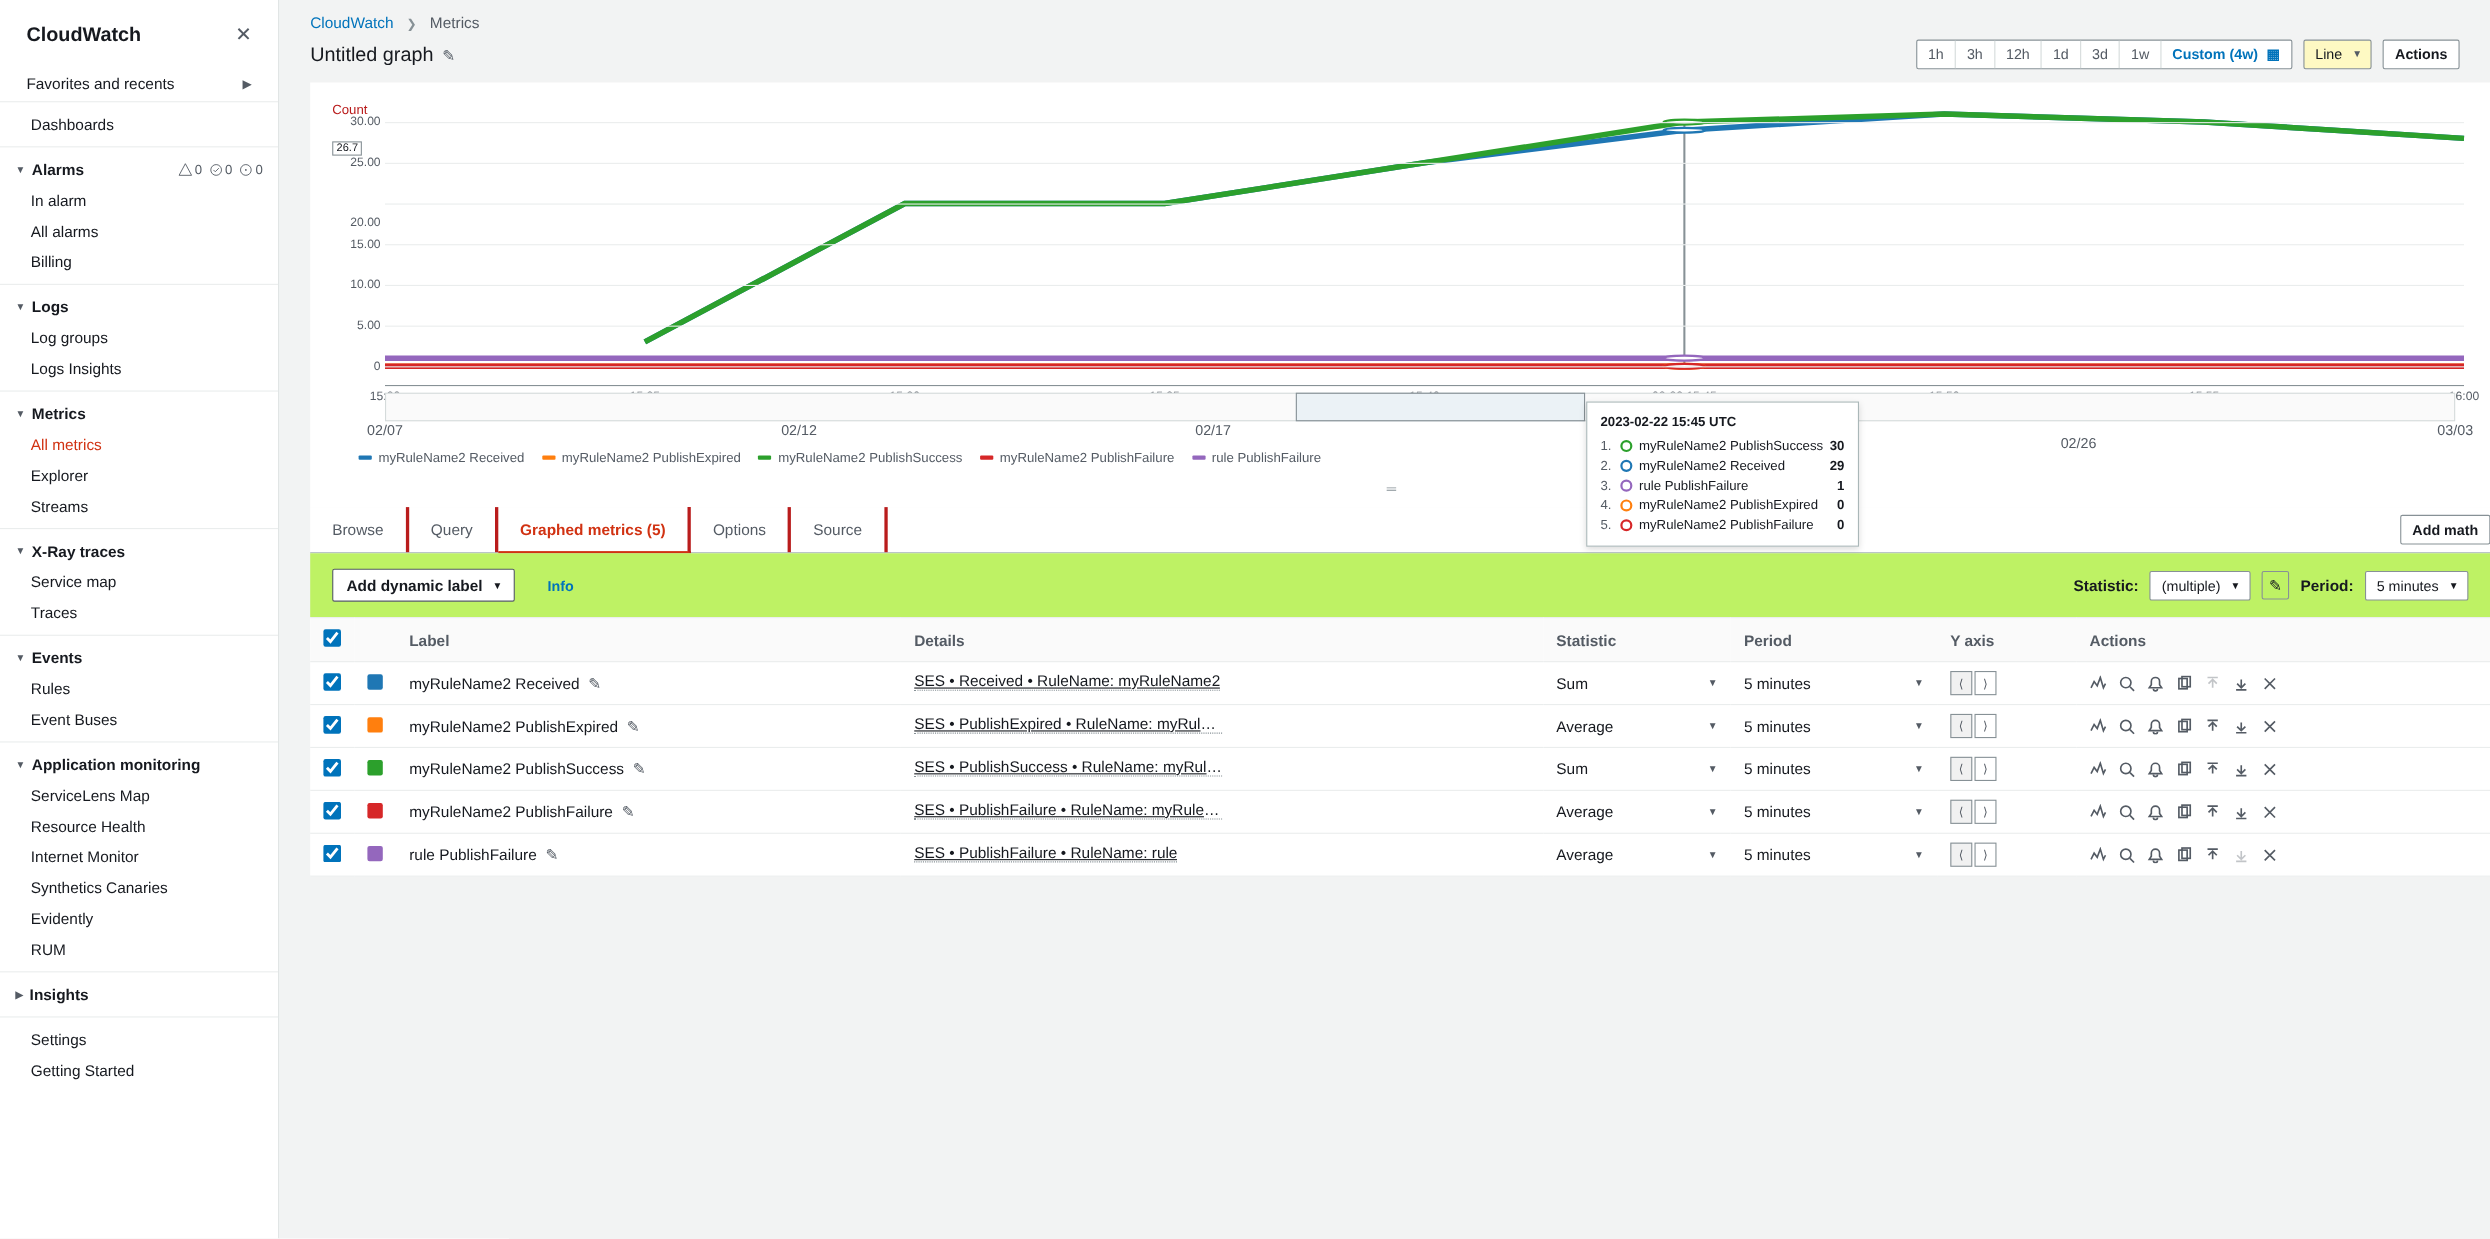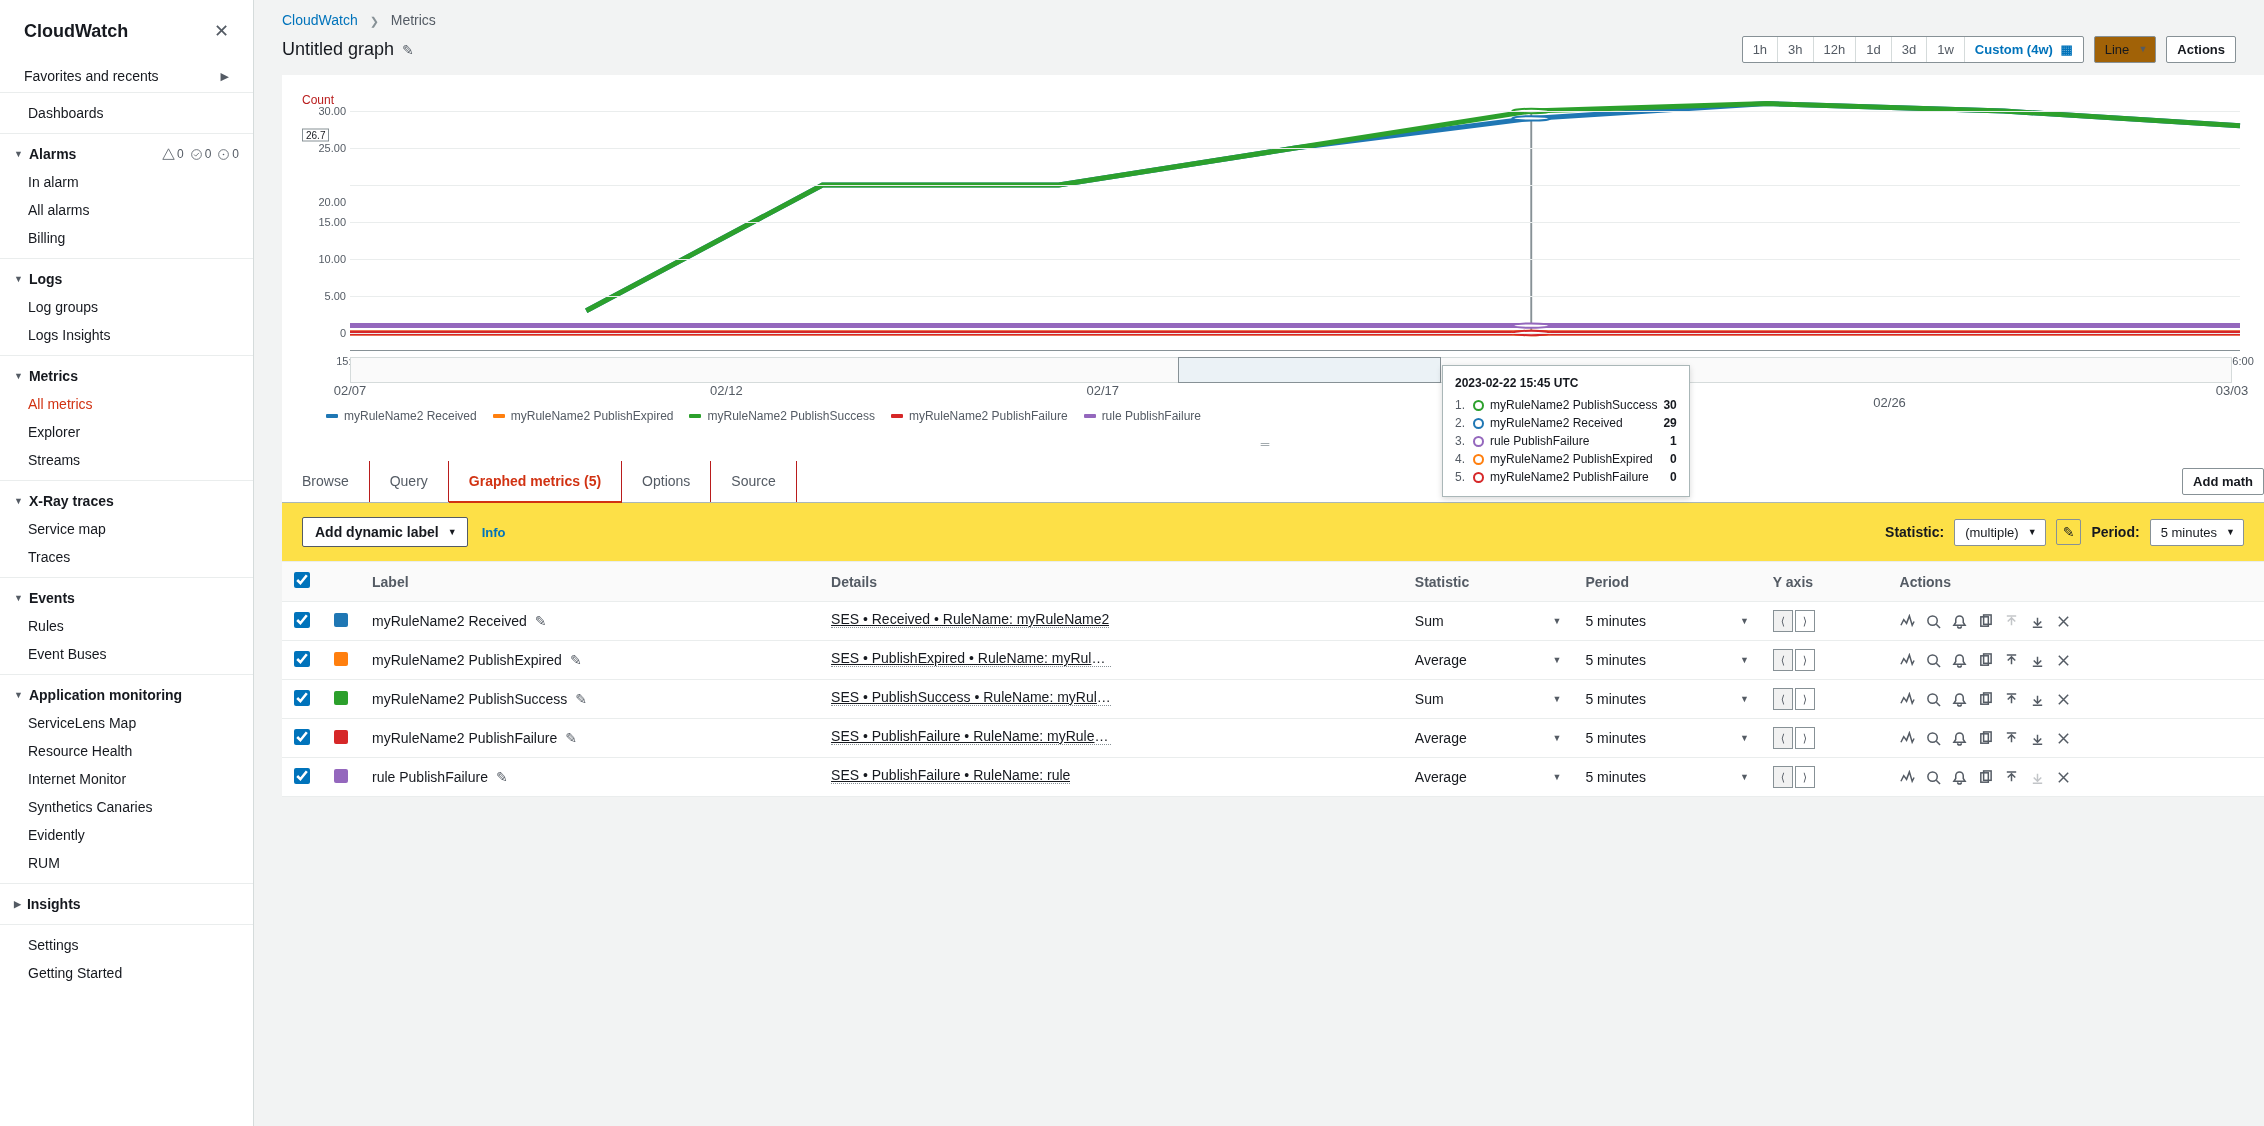--- a/index.html
+++ b/index.html
@@ -32,21 +32,21 @@
 .crumbs .cur { color:#545b64; }
 .title-row { display:flex; align-items:center; padding: 8px 28px 12px; }
 .graph-title { font-size:18px; font-weight:400; display:flex; align-items:center; gap:8px;}
 .edit-i { color:#545b64; font-size:14px; cursor:pointer;}
 .title-controls { margin-left:auto; display:flex; gap:10px; align-items:center;}
 .range-grp { display:flex; border:1px solid #879196; border-radius:2px; background:#fff;}
 .range-btn { padding: 5px 10px; font-size:13px; border-right:1px solid #d5dbdb; cursor:pointer; color:#545b64;}
 .range-btn:last-child{border-right:none;}
 .range-btn.active { color:#0073bb; font-weight:700;}
 .range-btn .cal-i{margin-left:4px;color:#0073bb;}
-.sel-btn { border:1px solid #879196; background:#a16207; padding:5px 26px 5px 10px; font-size:13px; position:relative; border-radius:2px; cursor:pointer;}
+.sel-btn { border:1px solid #879196; background:#fef9c3; padding:5px 26px 5px 10px; font-size:13px; position:relative; border-radius:2px; cursor:pointer;}
 .sel-btn::after{content:"▼"; position:absolute; right:8px; top:7px; font-size:9px; color:#545b64;}
 .act-btn { border:1px solid #879196; background:#fff; padding:5px 10px; font-size:13px; font-weight:700; border-radius:2px; cursor:pointer;}
 
 
 .panel { background:#fff; margin: 0 0 0 28px; }
 .chart-wrap { position:relative; padding: 18px 24px 8px 12px; }
 .ylabel { font-size:12px; color:#b91c1c; margin-left:8px; margin-bottom:4px;}
 .chart-area { position:relative; height:240px; margin-left:8px;}
 .grid-line { position:absolute; left:48px; right:0; border-top:1px solid #eaeded; }
 .ytick { position:absolute; left:0; width:44px; text-align:right; font-size:11px; color:#545b64; transform:translateY(-50%);}
@@ -69,26 +69,26 @@
 .tooltip { position:absolute; background:#fff; border:1px solid #aab7b8; box-shadow:0 2px 6px rgba(0,0,0,.15); padding:10px 12px; font-size:12px; min-width:220px; z-index:50;}
 .tt-title{font-weight:700; margin-bottom:6px;}
 .tt-row{display:flex; align-items:center; gap:6px; padding:2px 0;}
 .tt-idx{color:#545b64; width:12px;}
 .tt-dot{width:11px;height:11px;border-radius:50%;border:2px solid;background:#fff;flex-shrink:0;}
 .tt-name{flex:1; color:#16191f;}
 .tt-val{font-weight:700;}
 
 
 .tabs { display:flex; border-bottom:1px solid #aab7b8; margin:0 0 0 28px; background:#fff;}
-.tab { padding:12px 20px; font-size:14px; color:#545b64; cursor:pointer; border-right:1px solid #b91c1c;}
+.tab { padding:12px 20px; font-size:14px; color:#545b64; cursor:pointer; border-right:3px solid #b91c1c;}
 .tab.active { color:#d13212; font-weight:700; border-bottom:2px solid #d13212; margin-bottom:-1px;}
 .tabs .add-math{margin-left:auto; align-self:center; margin-right:0;}
 
 
-.toolbar { display:flex; align-items:center; padding:14px 20px; background:#fde047; margin-left:28px; gap:14px;}
+.toolbar { display:flex; align-items:center; padding:14px 20px; background:#bef264; margin-left:28px; gap:30px;}
 .dyn-btn{border:1px solid #545b64; background:#fff; padding:6px 28px 6px 12px; position:relative; font-size:14px; font-weight:700; border-radius:2px; cursor:pointer;}
 .dyn-btn::after{content:"▼";position:absolute;right:10px;top:9px;font-size:9px;}
 .info-link{color:#0073bb; font-size:13px; font-weight:700; cursor:pointer;}
 .toolbar .right{margin-left:auto; display:flex; align-items:center; gap:10px; font-size:14px;}
 .stat-label{font-weight:700;}
 .mini-sel-btn{border:1px solid #879196; background:#fff; padding:5px 26px 5px 10px; font-size:13px; position:relative; border-radius:2px; cursor:pointer;}
 .mini-sel-btn::after{content:"▼";position:absolute;right:8px;top:7px;font-size:9px;}
 .edit-sq{border:1px solid #879196; padding:4px 6px; cursor:pointer; border-radius:2px;}
 
 

